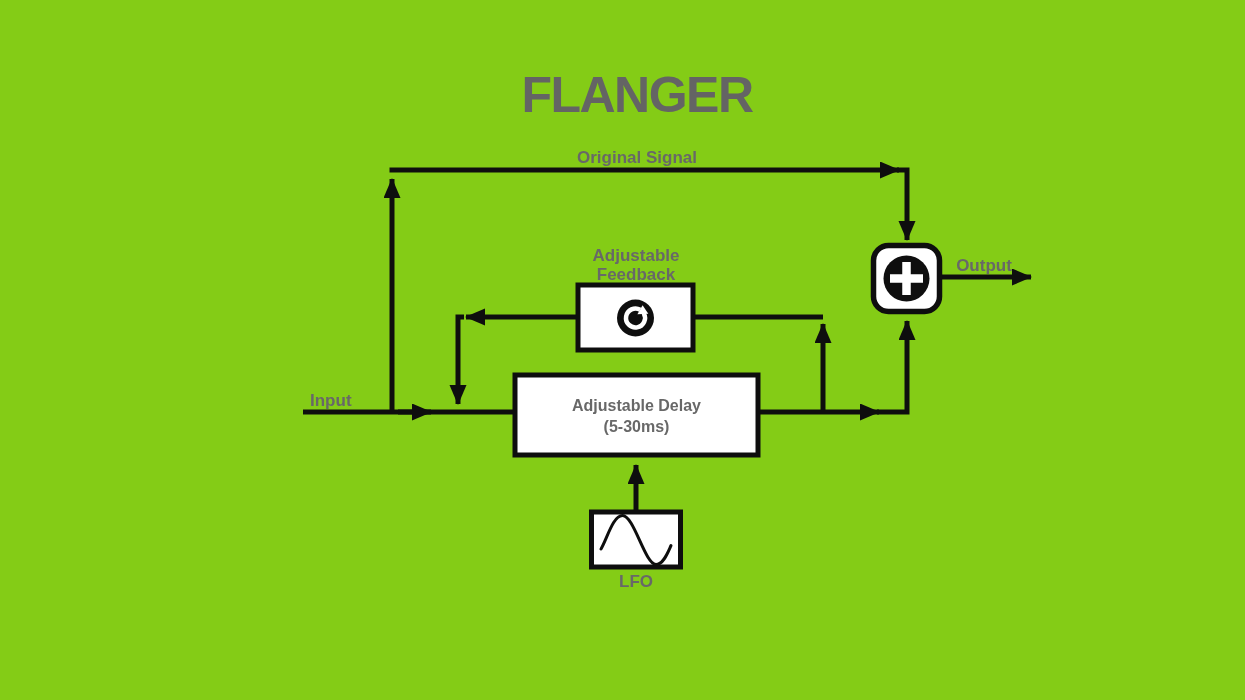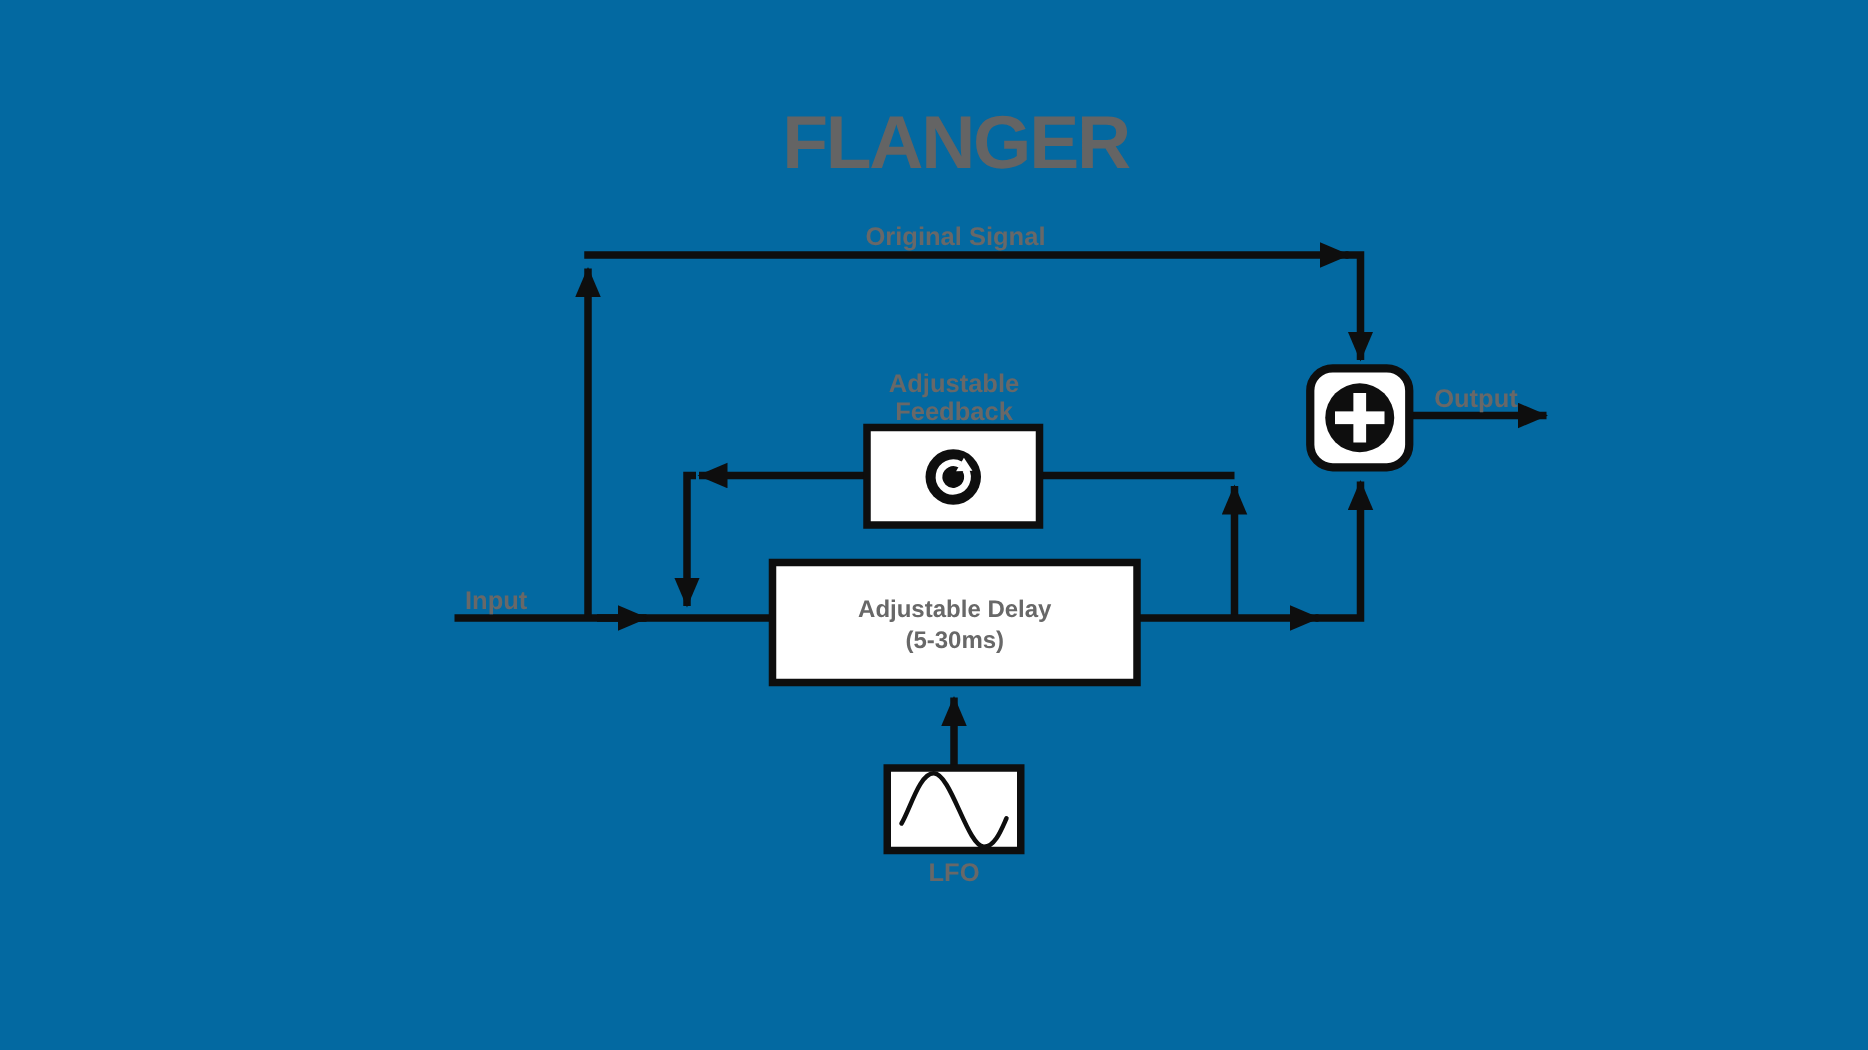--- a/index.html
+++ b/index.html
@@ -4,21 +4,21 @@
 <style>
   html, body {
     margin: 0;
     padding: 0;
     background: #ffffff;
   }
   .stage {
     position: relative;
     width: 1245px;
     height: 700px;
-    background: #0369a1;
+    background: #84cc16;
     overflow: hidden;
     font-family: "Liberation Sans", sans-serif;
   }
   svg { display: block; }
 
   
   .wire {
     fill: none;
     stroke: #0e0e0e;
     stroke-width: 5;

